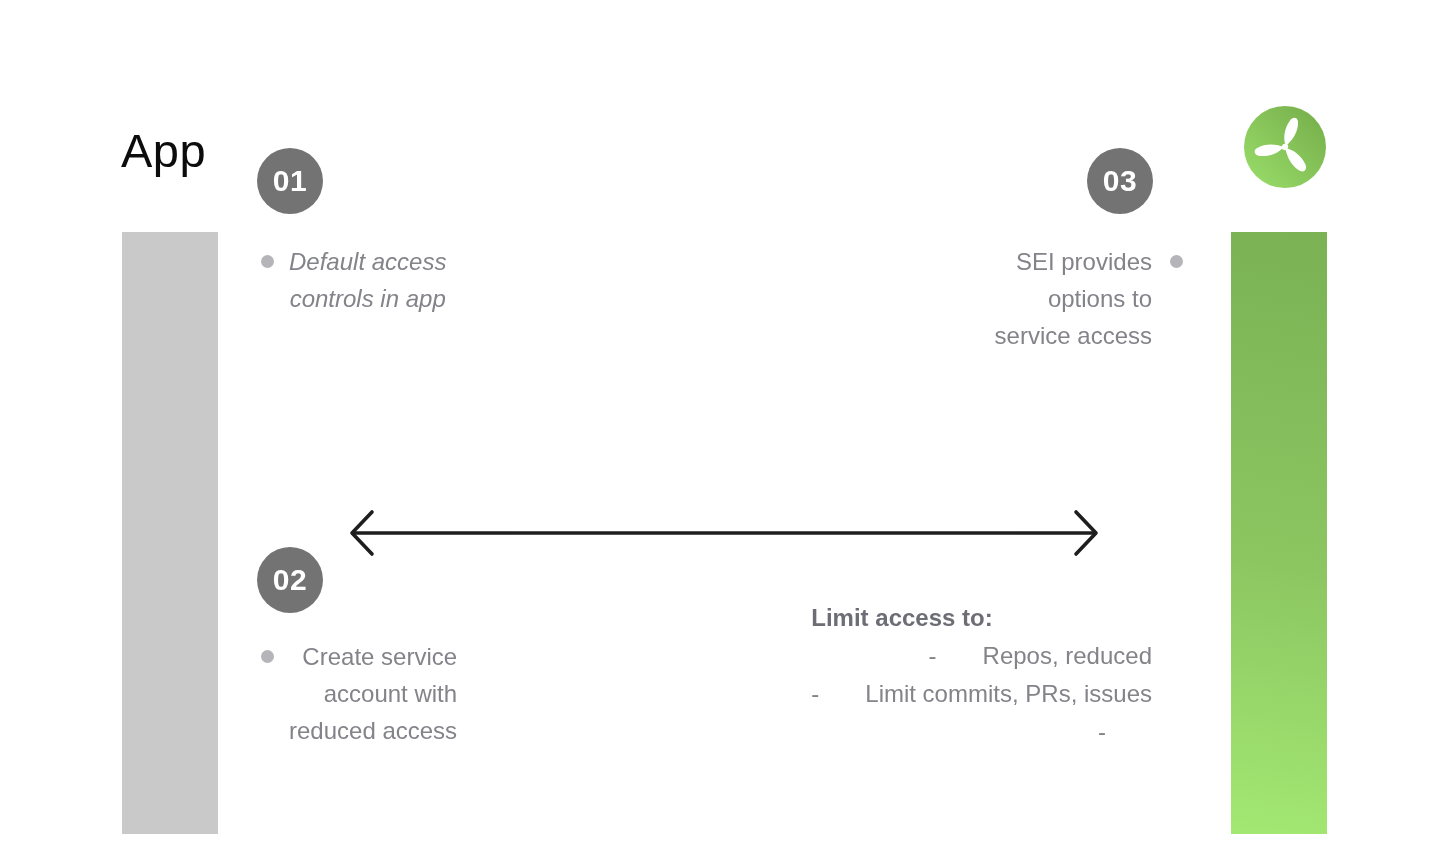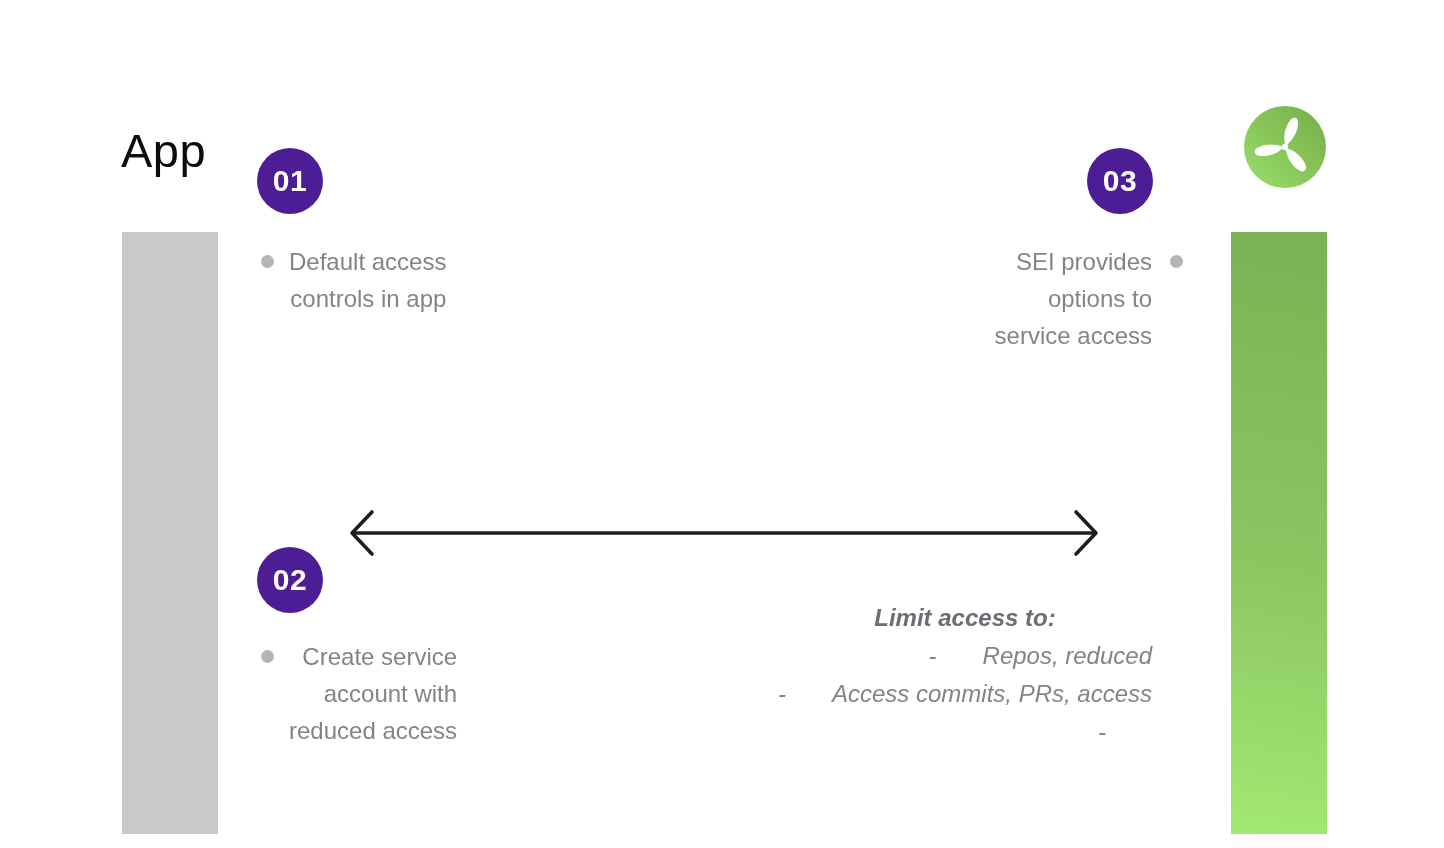--- a/index.html
+++ b/index.html
@@ -42,21 +42,21 @@
     top: 106px;
     width: 82px;
     height: 82px;
   }
 
   .badge {
     position: absolute;
     width: 66px;
     height: 66px;
     border-radius: 50%;
-    background: #4c1d95;
+    background: #737373;
     color: #ffffff;
     font-size: 30px;
     font-weight: 700;
     display: flex;
     align-items: center;
     justify-content: center;
     letter-spacing: 0.5px;
   }
   .badge.b01 { left: 257px; top: 148px; }
   .badge.b02 { left: 257px; top: 547px; }
@@ -73,42 +73,41 @@
   .bullet.s2 { left: 261px;  top: 650px; }
   .bullet.s3 { left: 1170px; top: 255px; }
 
   .step-text {
     position: absolute;
     font-size: 24px;
     line-height: 37px;
     color: #83838a;
     white-space: nowrap;
   }
-  .step-text.s1 { left: 289px; top: 243px; text-align: right; }
+  .step-text.s1 { left: 289px; top: 243px; text-align: center; font-style: italic; }
   .step-text.s2 { left: 289px; top: 638px; text-align: right; }
   .step-text.s3 { right: 292px; top: 243px; text-align: right; }
 
   .arrow-wrap {
     position: absolute;
     left: 346px;
     top: 503px;
     width: 756px;
     height: 60px;
   }
 
   .limit-block {
     position: absolute;
     right: 292px;
     top: 599px;
-    text-align: center;
+    text-align: left;
     font-size: 24px;
     line-height: 38px;
     color: #83838a;
     white-space: nowrap;
-    font-style: italic;
   }
   .limit-heading {
     font-weight: 700;
     color: #6d6d75;
   }
   .limit-item {
     display: flex;
     justify-content: flex-end;
   }
   .limit-item .dash {
@@ -187,20 +186,20 @@
   </svg>
 
   <div class="limit-block">
     <div class="limit-heading">Limit access to:</div>
     <div class="limit-item">
       <span class="dash">-</span>
       <span>Repos, reduced</span>
     </div>
     <div class="limit-item">
       <span class="dash">-</span>
-      <span>Access commits, PRs, access</span>
+      <span>Limit commits, PRs, issues</span>
     </div>
     <div class="limit-item">
       <span class="dash">-</span>
     </div>
   </div>
 
 </div>
 
 </body></html>

